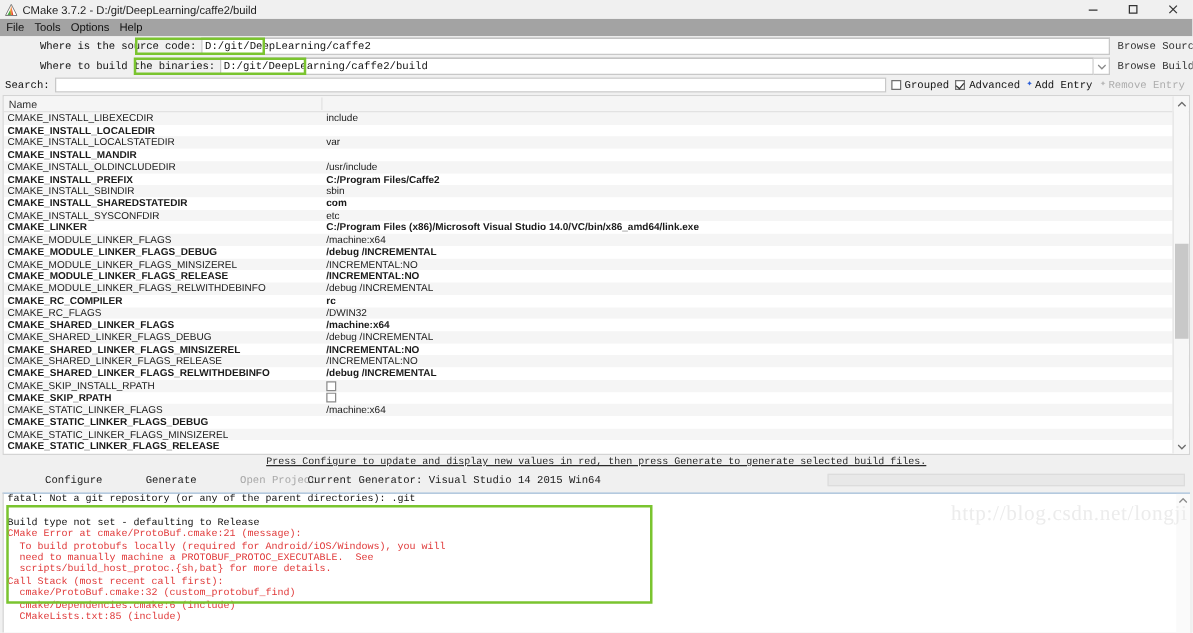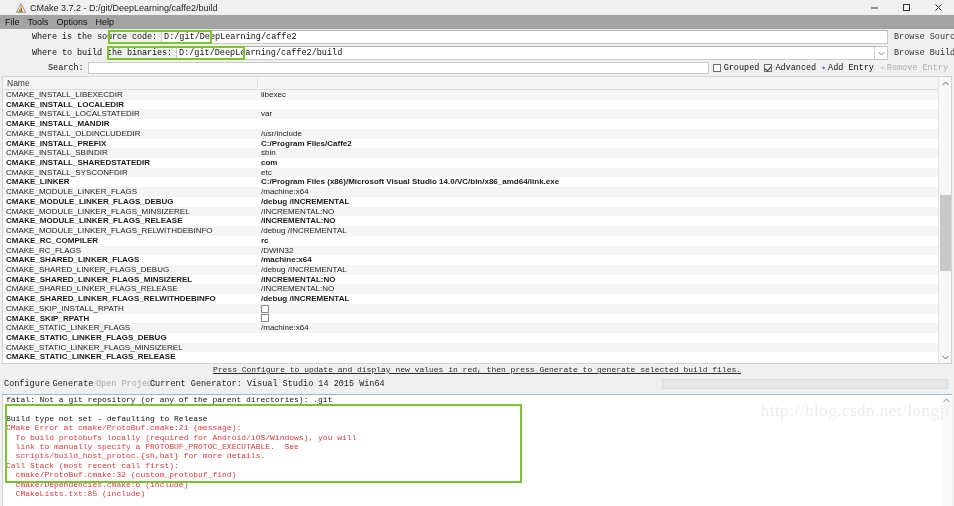--- a/index.html
+++ b/index.html
@@ -15,21 +15,21 @@
     width: 954px; height: 506px;
     background: #f0f0f0;
   }
 
   
   .titlebar {
     height: 15px;
     display: flex;
     align-items: center;
     background: #f0f0f0;
-    padding-left: 16px;
+    padding-left: 4px;
     position: relative;
   }
   .title-icon {
     width: 10px; height: 10px;
     margin-right: 4px;
     position: relative;
     flex: 0 0 auto;
   }
   .title-icon svg { display:block; }
   .title-text {
@@ -141,21 +141,20 @@
     z-index: 5;
   }
 
   
   .searchrow {
     height: 14px;
     display: flex;
     align-items: center;
     padding-left: 4px;
     background: #f0f0f0;
-    margin-left: 44px;
   }
   .searchlabel {
     font-size: 8.5px;
     font-family: "Liberation Mono", monospace;
     color: #111;
     white-space: nowrap;
   }
   .searchinput {
     flex: 1 1 auto;
     height: 12px;
@@ -307,20 +306,21 @@
     padding-left: 4px;
     background: #f0f0f0;
   }
   .actbtn {
     font-size: 8.5px;
     font-family: "Liberation Mono", monospace;
     color: #1a1a1a;
     width: 46px;
     text-align: center;
     white-space: nowrap;
+    margin-left: 32px;
   }
   .actbtn.disabled { color: #a8a8a8; width: 52px; }
   .genlabel {
     font-size: 8.5px;
     font-family: "Liberation Mono", monospace;
     color: #1a1a1a;
     margin-left: 2px;
     white-space: nowrap;
   }
   .progressbar {
@@ -475,21 +475,21 @@
   </div>
 
   <div class="table-area">
     <div class="thead">
       <div class="th name">Name</div>
       <div class="th value">Value</div>
     </div>
     <div class="tbody" id="table-body">
         <div class="trow alt">
           <div class="td name">CMAKE_INSTALL_LIBEXECDIR</div>
-          <div class="td value">libexec</div>
+          <div class="td value">include</div>
         </div>
         <div class="trow white">
           <div class="td name">CMAKE_INSTALL_LOCALEDIR</div>
           <div class="td value"></div>
         </div>
         <div class="trow alt">
           <div class="td name">CMAKE_INSTALL_LOCALSTATEDIR</div>
           <div class="td value">var</div>
         </div>
         <div class="trow white">
@@ -622,21 +622,21 @@
 
   <div class="console">
     <div class="watermark">http://blog.csdn.net/longji</div>
     <div class="console-greenbox"></div>
     <div class="console-inner" id="console-lines">
         <div class="cline">fatal: Not a git repository (or any of the parent directories): .git</div>
         <div class="cline blank">&nbsp;</div>
         <div class="cline">Build type not set - defaulting to Release</div>
         <div class="cline err">CMake Error at cmake/ProtoBuf.cmake:21 (message):</div>
         <div class="cline err">  To build protobufs locally (required for Android/iOS/Windows), you will</div>
-        <div class="cline err">  link to manually specify a PROTOBUF_PROTOC_EXECUTABLE.  See</div>
+        <div class="cline err">  need to manually machine a PROTOBUF_PROTOC_EXECUTABLE.  See</div>
         <div class="cline err">  scripts/build_host_protoc.{sh,bat} for more details.</div>
         <div class="cline err">Call Stack (most recent call first):</div>
         <div class="cline err">  cmake/ProtoBuf.cmake:32 (custom_protobuf_find)</div>
         <div class="cline err">  cmake/Dependencies.cmake:6 (include)</div>
         <div class="cline err">  CMakeLists.txt:85 (include)</div>
         <div class="cline blank">&nbsp;</div>
       </div>
     <div class="console-scroll">
       <div class="cs-arrow">
         <svg width="7" height="5" viewBox="0 0 7 5">

